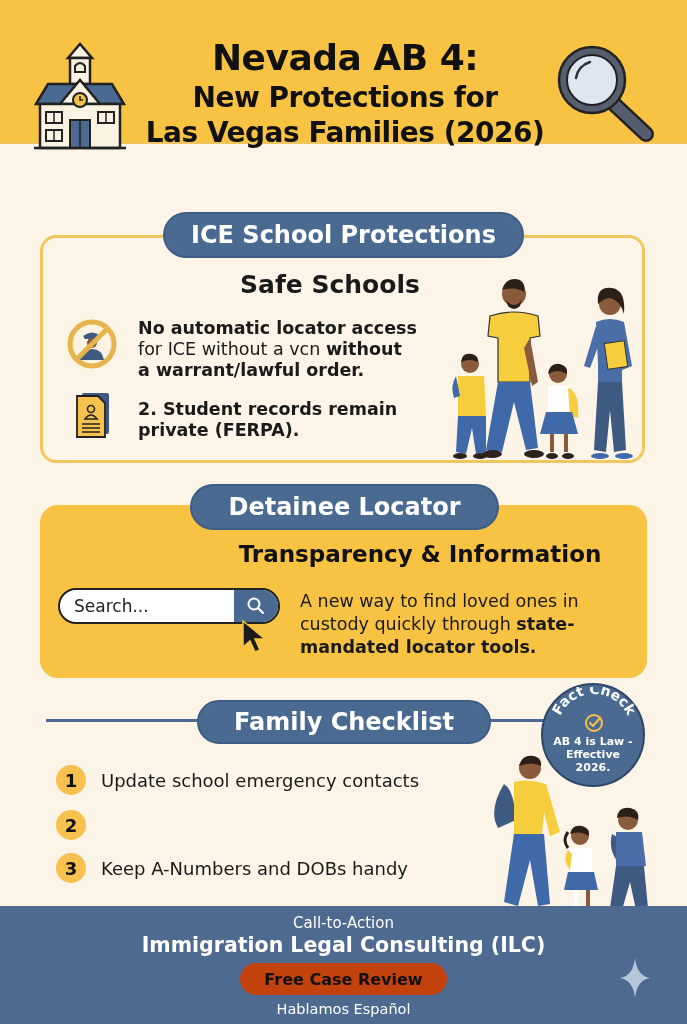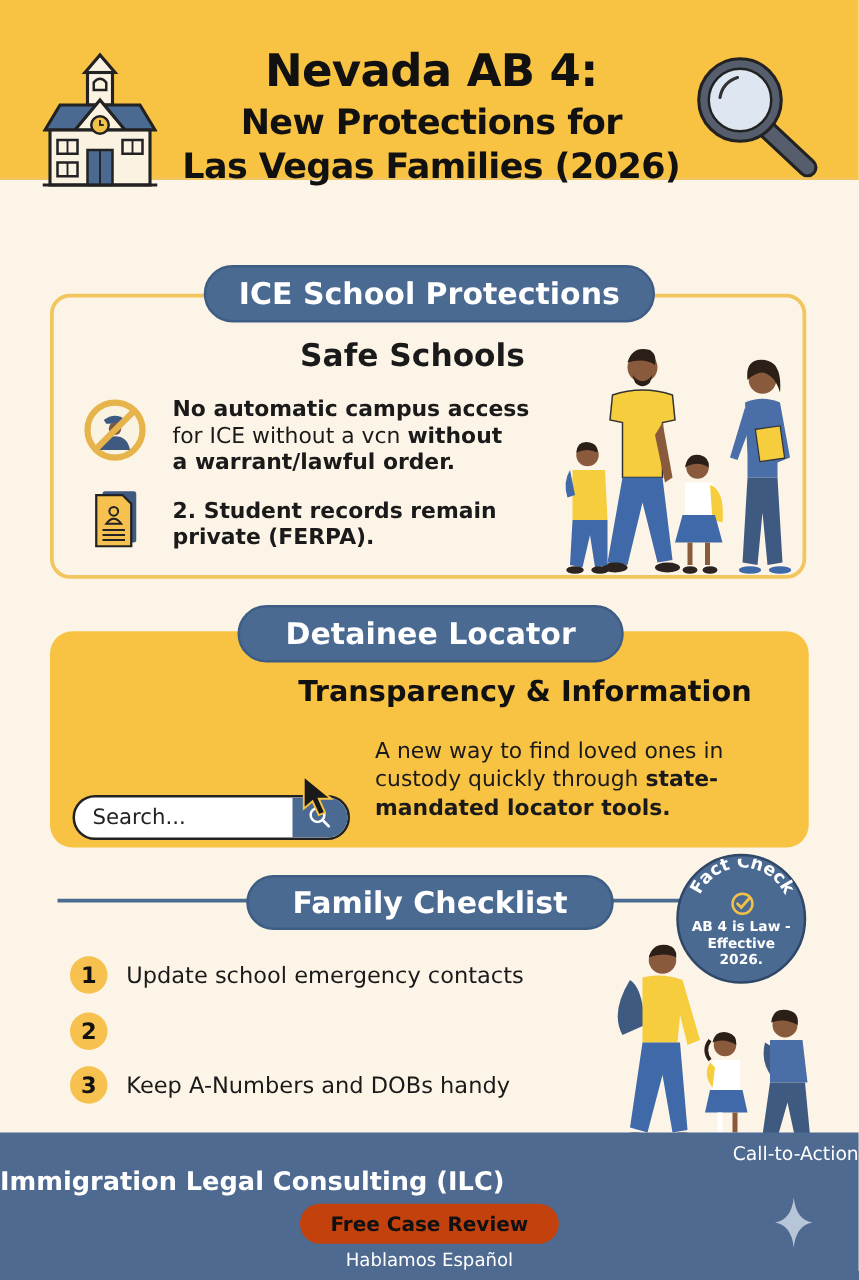--- a/index.html
+++ b/index.html
@@ -47,21 +47,21 @@
 
     
     .box2 {
       position: absolute; left: 40px; top: 505px; width: 607px; height: 173px;
       background: #f8c243; border-radius: 18px;
     }
     .pill2 { left: 190px; top: 484px; width: 309px; height: 46px; font-size: 24px; line-height: 42px; }
     .trans-title { position: absolute; left: 210px; top: 541px; width: 420px; text-align: center; font-size: 23px; font-weight: bold; color: #111; }
     .search-wrap {
       position: absolute; left: 58px; top: 588px; width: 222px; height: 36px;
-      background: #fff; border: 2px solid #222; border-radius: 20px; overflow: hidden; margin-top: 48px;
+      background: #fff; border: 2px solid #222; border-radius: 20px; overflow: hidden;
     }
     .search-input {
       position: absolute; left: 0; top: 0; width: 176px; height: 32px;
       border: none; background: transparent; padding-left: 14px;
       font-family: "DejaVu Sans", sans-serif; font-size: 17px; color: #222; outline: none;
     }
     .search-input::placeholder { color: #222; }
     .search-btn {
       position: absolute; right: 0; top: 0; width: 44px; height: 32px;
       background: #4a6a92; border: none; display: flex; align-items: center; justify-content: center;
@@ -87,22 +87,22 @@
       color: #111; flex-shrink: 0;
     }
     .check-label { margin-left: 15px; font-size: 18px; color: #1a1a1a; white-space: nowrap; }
     .family2 { position: absolute; left: 476px; top: 750px; width: 196px; height: 172px; }
 
     
     .footer {
       position: absolute; left: 0; top: 906px; width: 687px; height: 118px;
       background: #4e6a90;
     }
-    .cta-small { position: absolute; left: 0; top: 8px; width: 100%; text-align: right; color: #fff; font-size: 15px; }
-    .cta-big { position: absolute; left: 0; top: 27px; width: 100%; text-align: left; color: #fff; font-size: 20.5px; font-weight: bold; }
+    .cta-small { position: absolute; left: 0; top: 8px; width: 100%; text-align: center; color: #fff; font-size: 15px; }
+    .cta-big { position: absolute; left: 0; top: 27px; width: 100%; text-align: center; color: #fff; font-size: 20.5px; font-weight: bold; }
     .cta-btn {
       position: absolute; left: 240px; top: 57px; width: 207px; height: 32px;
       background: #c2410c; border: none; border-radius: 18px;
       font-family: "DejaVu Sans", sans-serif; font-weight: bold; font-size: 16px; color: #111;
     }
     .cta-lang { position: absolute; left: 0; top: 95px; width: 100%; text-align: center; color: #fff; font-size: 14.5px; }
     .sparkle-icon { position: absolute; left: 620px; top: 958px; width: 30px; height: 40px; }
   </style>
 </head>
 <body>
@@ -148,21 +148,21 @@
 <div class="safe-title">Safe Schools</div>
 
 <svg class="no-ice-icon" viewBox="0 0 52 52">
   <circle cx="26" cy="26" r="22" fill="#fbf3e2" stroke="#e6b44a" stroke-width="5"></circle>
   <path d="M17,18 Q26,11 35,18 L33,21 L19,21 Z" fill="#3f5a80"></path>
   <circle cx="26" cy="25" r="5" fill="#7a5a45"></circle>
   <path d="M14,42 Q16,31 26,31 Q36,31 38,42 Z" fill="#3f5a80"></path>
   <line x1="11" y1="41" x2="41" y2="11" stroke="#e6b44a" stroke-width="5"></line>
 </svg>
 <div class="row-text" style="left:138px; top:318px;">
-  <div class="b">No automatic campus access</div>
+  <div class="b">No automatic locator access</div>
   <div><span>for ICE without a vcn </span><span class="b">without</span></div>
   <div class="b">a warrant/lawful order.</div>
 </div>
 
 <svg class="records-icon" viewBox="0 0 34 46">
   <rect x="6" y="1" width="27" height="41" rx="2" fill="#3f5a80"></rect>
   <path d="M1,4 L22,4 L29,11 L29,45 L1,45 Z" fill="#f6c14e" stroke="#222" stroke-width="1.8"></path>
   <circle cx="15" cy="17" r="3.5" fill="none" stroke="#222" stroke-width="1.6"></circle>
   <path d="M9,27 Q15,19 21,27 Z" fill="none" stroke="#222" stroke-width="1.6"></path>
   <line x1="6" y1="32" x2="24" y2="32" stroke="#222" stroke-width="1.5"></line>

